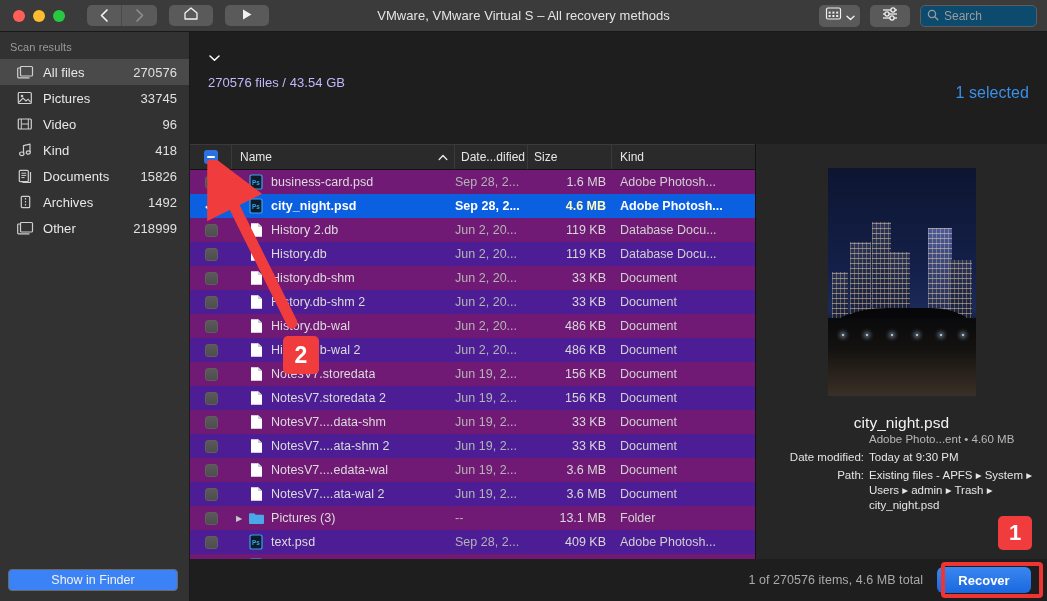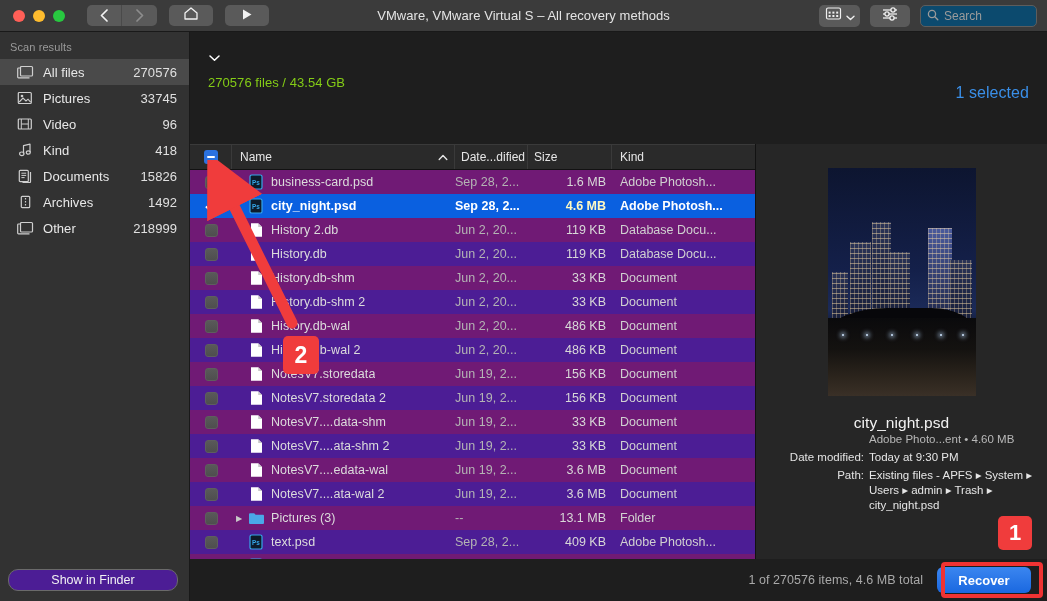--- a/index.html
+++ b/index.html
@@ -161,23 +161,23 @@
   .side-count {
     font-size: 13px;
     color: #e0e0e0;
     letter-spacing: 0.05px;
   }
 
   .finder-btn {
     position: absolute;
     left: 8px; bottom: 10px;
     width: 170px; height: 22px;
-    background: #4c1d95;
+    background: #3b82f6;
     border: 1px solid #6a6a6a;
-    border-radius: 10px;
+    border-radius: 4px;
     color: #f2f2f2;
     font-size: 12.5px;
     display: flex;
     align-items: center;
     justify-content: center;
   }
 
   
   .main {
     position: absolute;
@@ -195,21 +195,21 @@
     font-size: 21px;
     font-weight: bold;
     color: #ffffff;
     display: flex;
     align-items: center;
     gap: 3px;
     letter-spacing: -0.1px;
   }
   .head-sub {
     font-size: 13px;
-    color: #84cc16;
+    color: #c4b5fd;
     margin-top: 7px;
     letter-spacing: 0.05px;
   }
   .selected-count {
     position: absolute;
     right: 18px; top: 52px;
     font-size: 16px;
     color: #3a8fe8;
     letter-spacing: 0.05px;
   }

